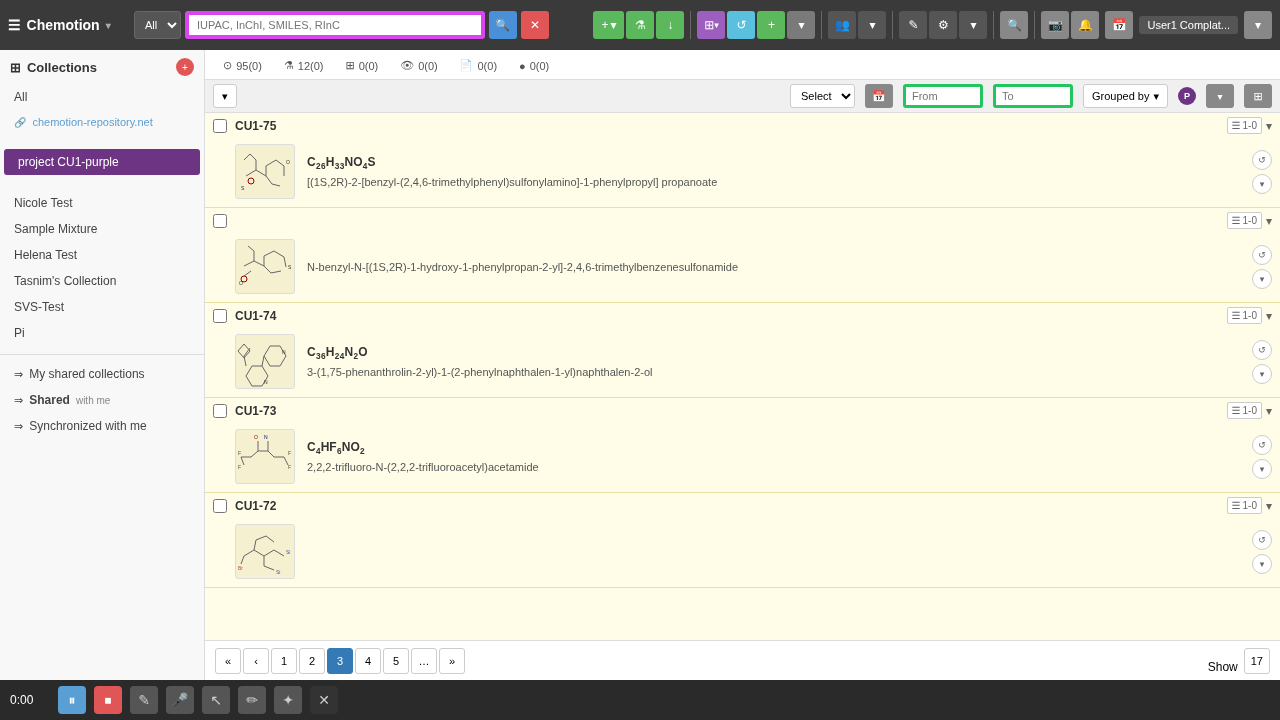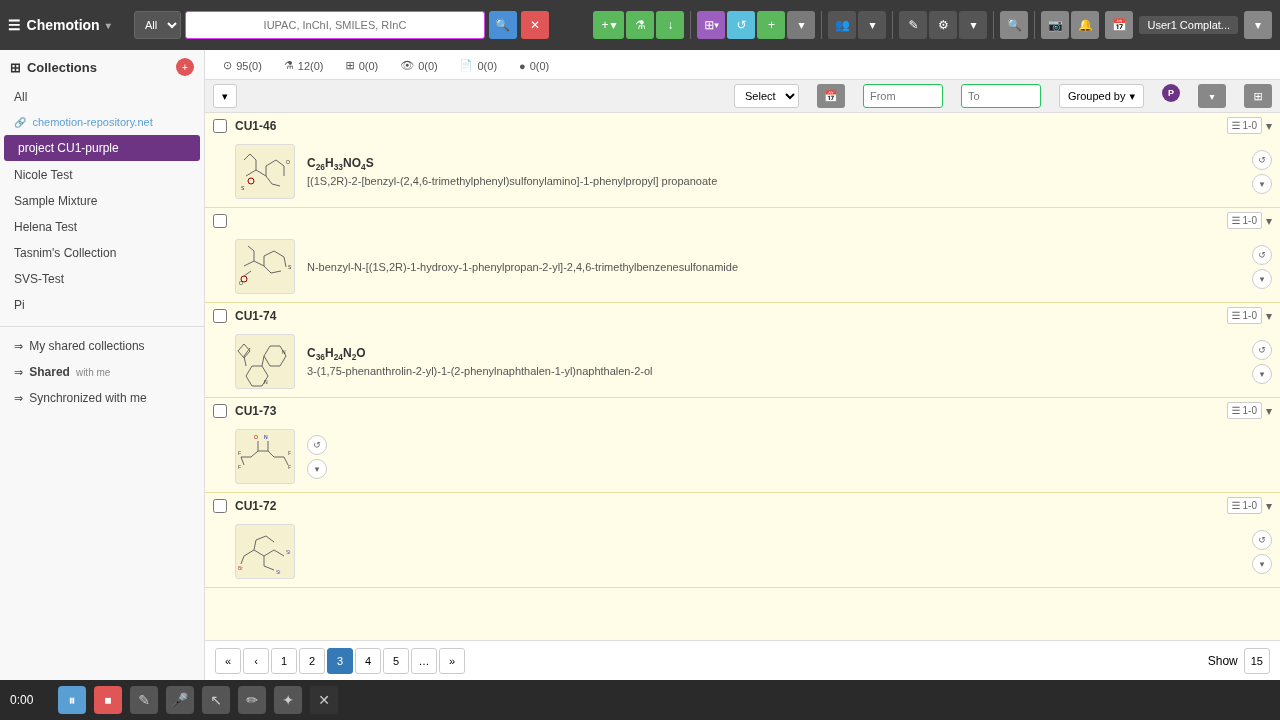--- a/index.html
+++ b/index.html
@@ -36,26 +36,25 @@
       padding: 3px 6px;
       font-size: 11px;
       border-radius: 3px;
       height: 28px;
     }
     .search-input {
       flex: 1;
       max-width: 300px;
       height: 28px;
       padding: 0 8px;
-      border: 1px solid #d946ef;
+      border: 4px solid #d946ef;
       border-radius: 3px;
       font-size: 11px;
       background: white;
       color: #333;
-      text-align: center;
     }
     .btn-icon {
       height: 28px;
       min-width: 28px;
       border: none;
       border-radius: 3px;
       cursor: pointer;
       display: flex;
       align-items: center;
       justify-content: center;
@@ -127,21 +126,21 @@
     }
     .sidebar-item {
       padding: 6px 10px 6px 14px;
       cursor: pointer;
       color: #444;
       font-size: 12px;
       display: flex;
       align-items: center;
       gap: 6px;
     }
-    .sidebar-item.active { background: #6c3483; color: white; border-radius: 3px; margin: 1px 4px; }
+    .sidebar-item.active { background: #6c3483; color: white; border-radius: 3px; margin: 15px 4px; }
 
     
     .content {
       flex: 1;
       background: #fafafa;
       overflow: hidden;
       display: flex;
       flex-direction: column;
     }
 
@@ -188,31 +187,31 @@
       padding: 0 6px;
       border: 1px solid #ccc;
       background: white;
       border-radius: 3px;
       font-size: 11px;
       cursor: pointer;
     }
     .filter-input {
       height: 24px;
       padding: 0 6px;
-      border: 1px solid #22c55e;
+      border: 3px solid #22c55e;
       background: white;
       border-radius: 3px;
       font-size: 11px;
       width: 80px;
     }
     .filter-right {
       margin-left: auto;
       display: flex;
-      align-items: flex-start;
-      gap: 18px;
+      align-items: center;
+      gap: 10px;
     }
     .group-btn {
       height: 24px;
       padding: 0 8px;
       border: 1px solid #ccc;
       background: white;
       border-radius: 3px;
       font-size: 11px;
       cursor: pointer;
       display: flex;
@@ -347,21 +346,21 @@
       cursor: pointer;
       display: flex;
       align-items: center;
       justify-content: center;
     }
     .page-btn.active { background: #337ab7; color: white; border-color: #337ab7; }
     .pagination-group { display: flex; gap: 2px; }
     .show-area {
       margin-left: auto;
       display: flex;
-      align-items: center;
+      align-items: flex-end;
       gap: 6px;
     }
 
     
     .bottom-toolbar {
       height: 40px;
       background: #2a2a2a;
       display: flex;
       align-items: center;
       padding: 0 10px;
@@ -382,21 +381,21 @@
       align-items: center;
       justify-content: center;
       font-size: 14px;
     }
     .btn-play { background: #5a9fd4; color: white; }
     .btn-stop { background: #e05555; color: white; }
     .btn-neutral { background: #555; color: #ccc; }
 
     
     .mol-svg { width: 58px; height: 52px; }
-    sub { font-size: 0.7em; vertical-align: sub; }
+    sub { font-size: 0.7em; vertical-align: sub; font-family: Liberation Mono, monospace; }
   </style>
 </head>
 <body>
 
 <div class="navbar">
   <div class="navbar-brand">
     <span>☰</span>
     <span>Chemotion</span>
     <span style="font-size:10px;color:#aaa;">▾</span>
   </div>
@@ -549,21 +548,21 @@
         <button class="btn-icon btn-gray" style="height:24px;font-size:10px;">▾</button>
         <button class="btn-icon btn-gray" style="height:24px;font-size:11px;">⊞</button>
       </div>
     </div>
 
     <div class="samples-list">
 
       <div class="sample-row">
         <div class="sample-header">
           <input type="checkbox" class="sample-checkbox" style="">
-          <span class="sample-id">CU1-46</span>
+          <span class="sample-id">CU1-75</span>
           <div class="sample-actions">
             <span class="sample-action-btn">
               <span>☰</span>
               <span>1-0</span>
             </span>
             <span style="cursor:pointer;color:#666;font-size:12px;">▾</span>
           </div>
         </div>
         <div class="sample-body">
           <div class="molecule-img">
@@ -708,20 +707,26 @@
                 <line x1="48" y1="26" x2="52" y2="34"></line>
               </g>
               <text x="2" y="24" font-size="5" fill="#555">F</text>
               <text x="2" y="38" font-size="5" fill="#555">F</text>
               <text x="52" y="24" font-size="5" fill="#555">F</text>
               <text x="52" y="38" font-size="5" fill="#555">F</text>
               <text x="28" y="8" font-size="5" fill="#00a">N</text>
               <text x="18" y="8" font-size="5" fill="#a00">O</text>
             </svg>
           </div>
+          <div class="sample-info">
+            <div class="formula">
+              C<sub>4</sub>HF<sub>6</sub>NO<sub>2</sub>
+            </div>
+            <div class="compound-name">2,2,2-trifluoro-N-(2,2,2-trifluoroacetyl)acetamide</div>
+          </div>
           <div class="sample-right-icons">
             <span class="icon-circle">↺</span>
             <span class="icon-circle">▾</span>
           </div>
         </div>
       </div>
 
       <div class="sample-row">
         <div class="sample-header">
           <input type="checkbox" class="sample-checkbox" style="">
@@ -772,21 +777,21 @@
         <button class="page-btn">1</button>
         <button class="page-btn">2</button>
         <button class="page-btn active">3</button>
         <button class="page-btn">4</button>
         <button class="page-btn">5</button>
         <button class="page-btn">…</button>
         <button class="page-btn">»</button>
       </div>
       <div class="show-area">
         <span>Show</span>
-        <button class="page-btn">15</button>
+        <button class="page-btn">17</button>
       </div>
     </div>
 
   </div>
 </div>
 
 <div class="bottom-toolbar">
   <span class="time-display">0:00</span>
   <button class="bottom-btn btn-play">
     <span>⏸</span>

